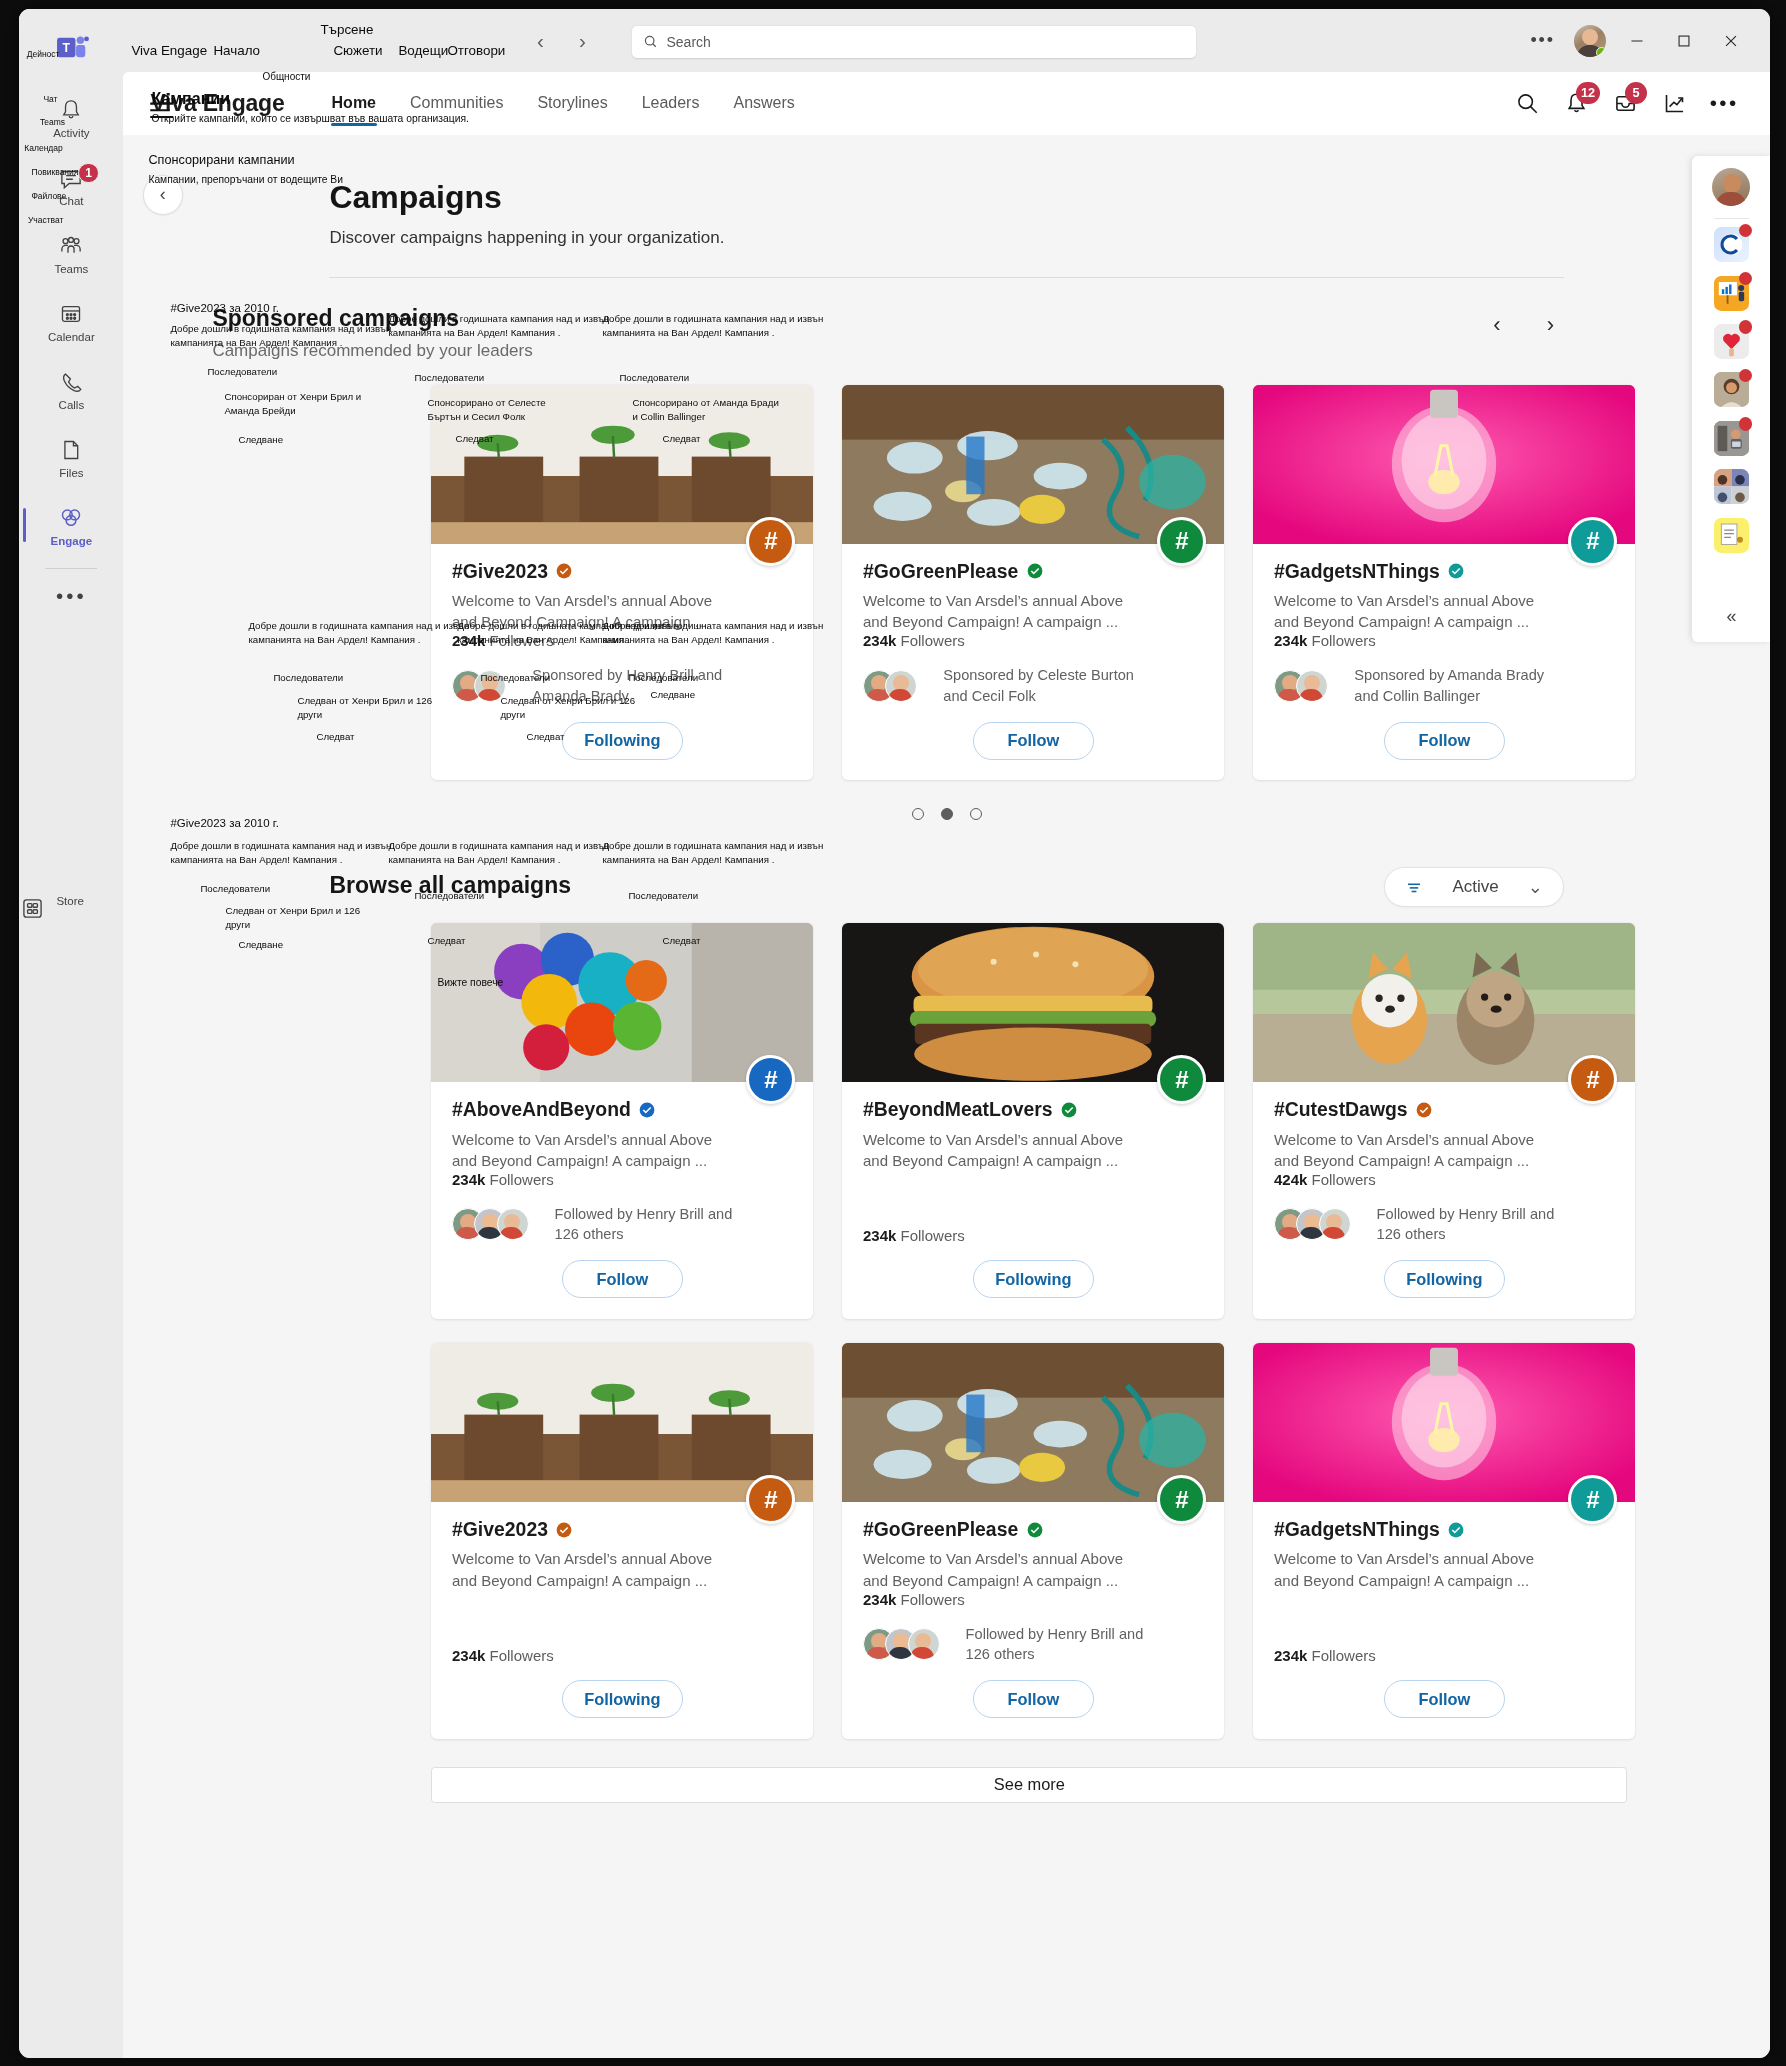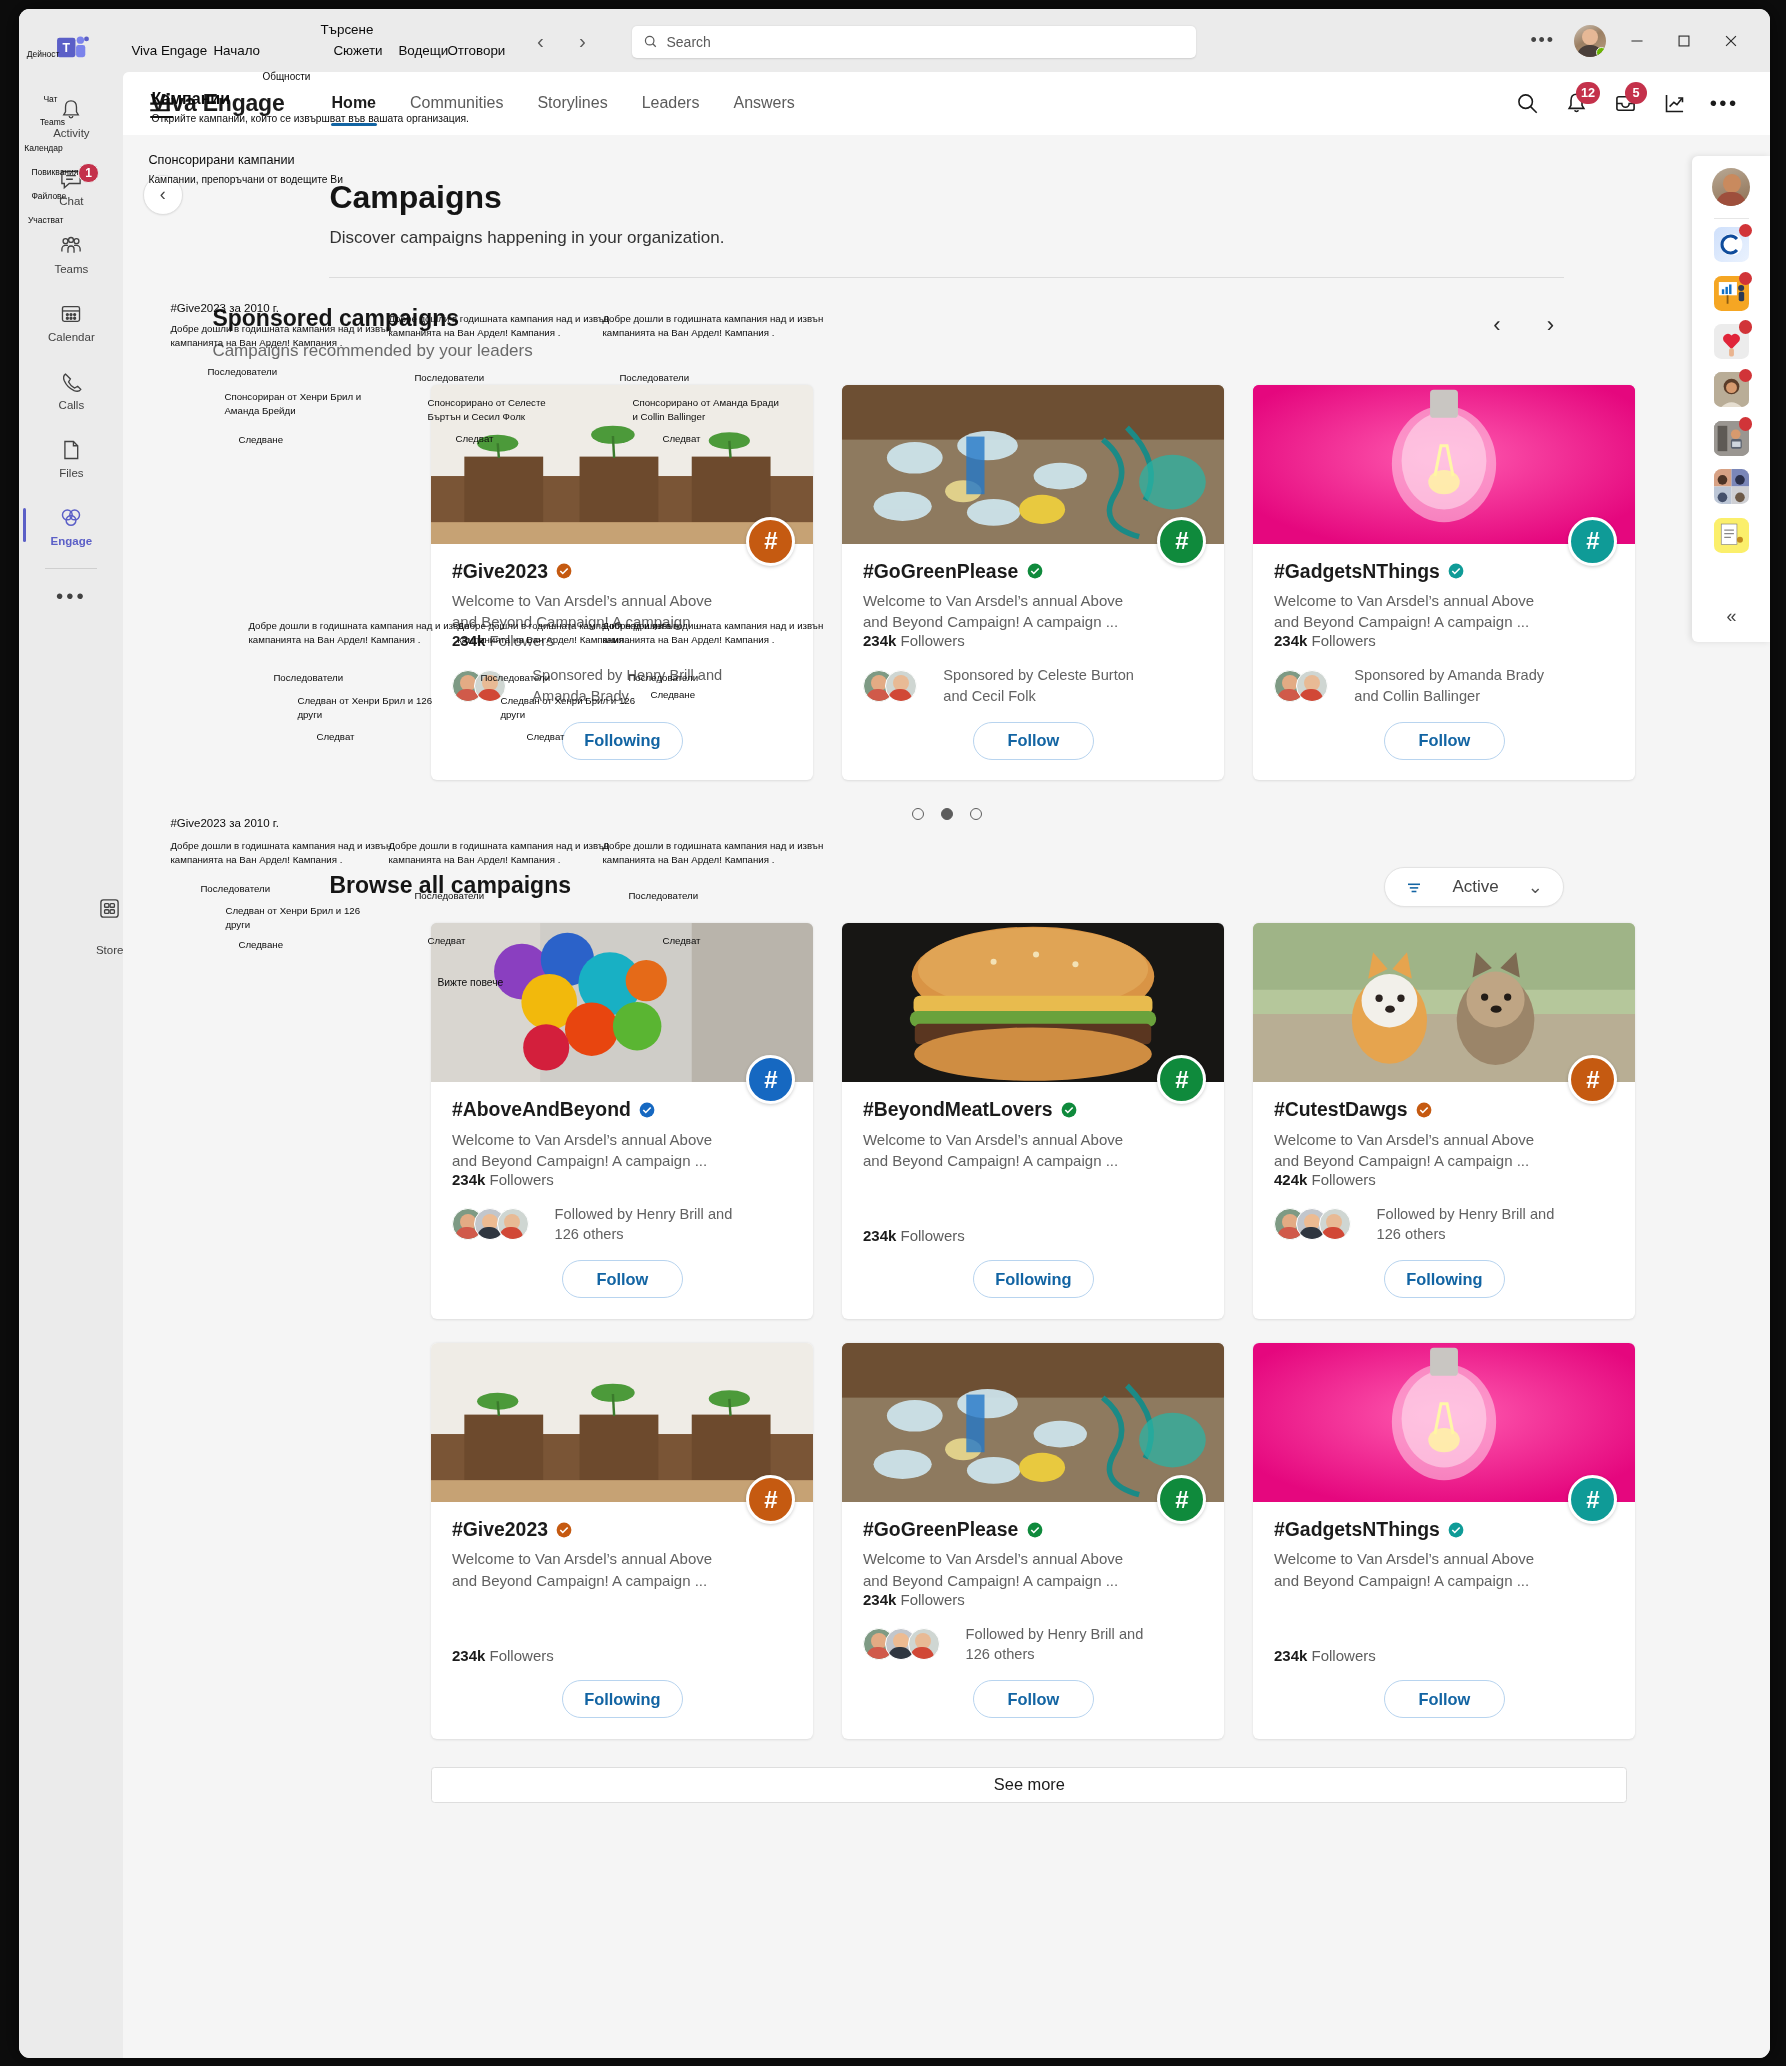--- a/index.html
+++ b/index.html
@@ -90,21 +90,21 @@
   .rail-badge {
     position: absolute; left: 59px; top: 11px; min-width: 20.6px; height: 20.6px;
     border-radius: 10.3px; background: #c4314b; color: #fff; font-size: 12px;
     display: flex; align-items: center; justify-content: center; font-weight: 600;
     border: 1.8px solid #ebebeb;
   }
   .rail-divider { width: 52px; height: 0.6px; background: #cfcfcf; margin: 8.5px auto 0; }
   .rail-more { width: 104px; height: 55px; display: flex; align-items: center; justify-content: center;
                color: #424242; font-size: 20.6px; letter-spacing: 3px; cursor: pointer; }
   .rail-store { position: absolute; left: 0; top: 886px; width: 104px;
-                display: flex; flex-direction: column; align-items: flex-end; gap: 22px; cursor: pointer; }
+                display: flex; align-items: flex-start; gap: 10px; cursor: pointer; }
 
   
   .app {
     position: absolute; left: 104px; top: 63px; right: 0; bottom: 0;
     background: #f5f5f5; border-top-left-radius: 6px; overflow: hidden;
   }
 
   
   .vheader {
     position: absolute; left: 0; top: 0; width: 100%; height: 63px;

